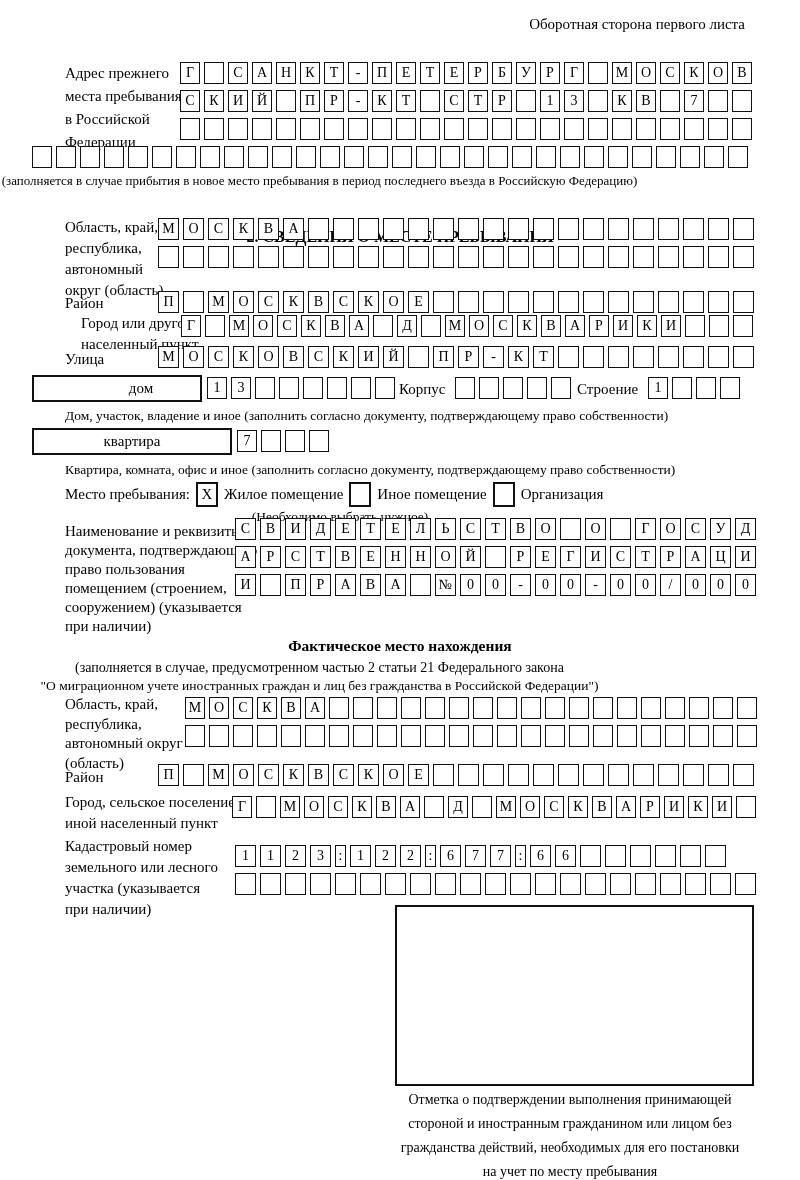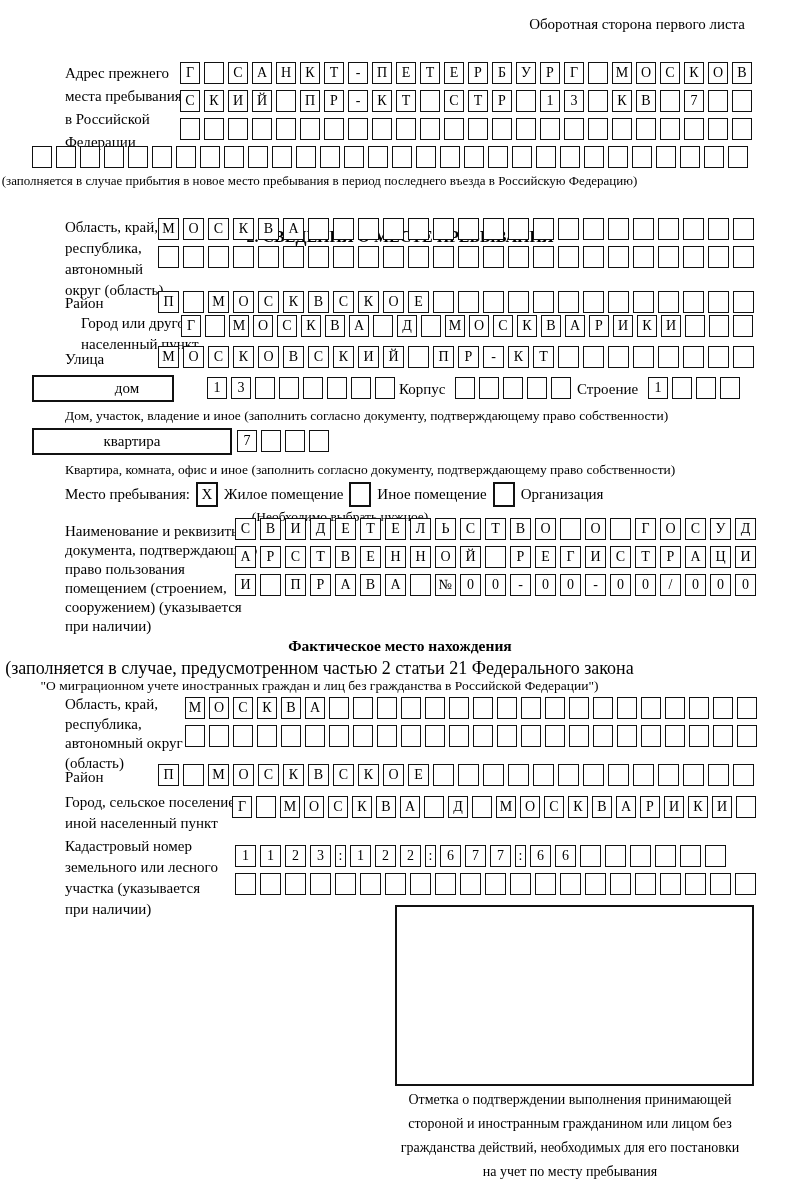--- a/index.html
+++ b/index.html
@@ -292,21 +292,21 @@
       <div class="cell"></div>
       <div class="cell"></div>
       <div class="cell"></div>
       <div class="cell"></div>
       <div class="cell"></div>
       <div class="cell"></div>
       <div class="cell"></div>
       <div class="cell"></div>
     </div>
 
-  <div class="widefield" style="left:32px;top:375px;width:142px;padding-left:48px;">дом</div>
+  <div class="widefield" style="left:32px;top:375px;width:170px;padding-left:48px;">дом</div>
   <div class="cells" style="left:207px;top:377px;">
       <div class="cell">1</div>
       <div class="cell">3</div>
       <div class="cell"></div>
       <div class="cell"></div>
       <div class="cell"></div>
       <div class="cell"></div>
       <div class="cell"></div>
       <div class="cell"></div>
     </div>
@@ -417,21 +417,21 @@
       <div class="cell">-</div>
       <div class="cell">0</div>
       <div class="cell">0</div>
       <div class="cell">/</div>
       <div class="cell">0</div>
       <div class="cell">0</div>
       <div class="cell">0</div>
     </div>
 
   <div class="title" style="top:637px;font-size:15.5px;">Фактическое место нахождения</div>
-  <div class="caption center" style="top:660px;font-size:18px;">(заполняется в случае, предусмотренном частью 2 статьи 21 Федерального закона</div>
+  <div class="caption center" style="top:660px;font-size:14px;">(заполняется в случае, предусмотренном частью 2 статьи 21 Федерального закона</div>
   <div class="caption center" style="top:678px;font-size:13.5px;">"О миграционном учете иностранных граждан и лиц без гражданства в Российской Федерации")</div>
 
   <div class="lbl" style="left:65px;top:695px;line-height:19.5px;">Область, край,
 республика,
 автономный округ
 (область)</div>
   <div class="cells" style="left:185px;top:697px;">
       <div class="cell">М</div>
       <div class="cell">О</div>
       <div class="cell">С</div>

